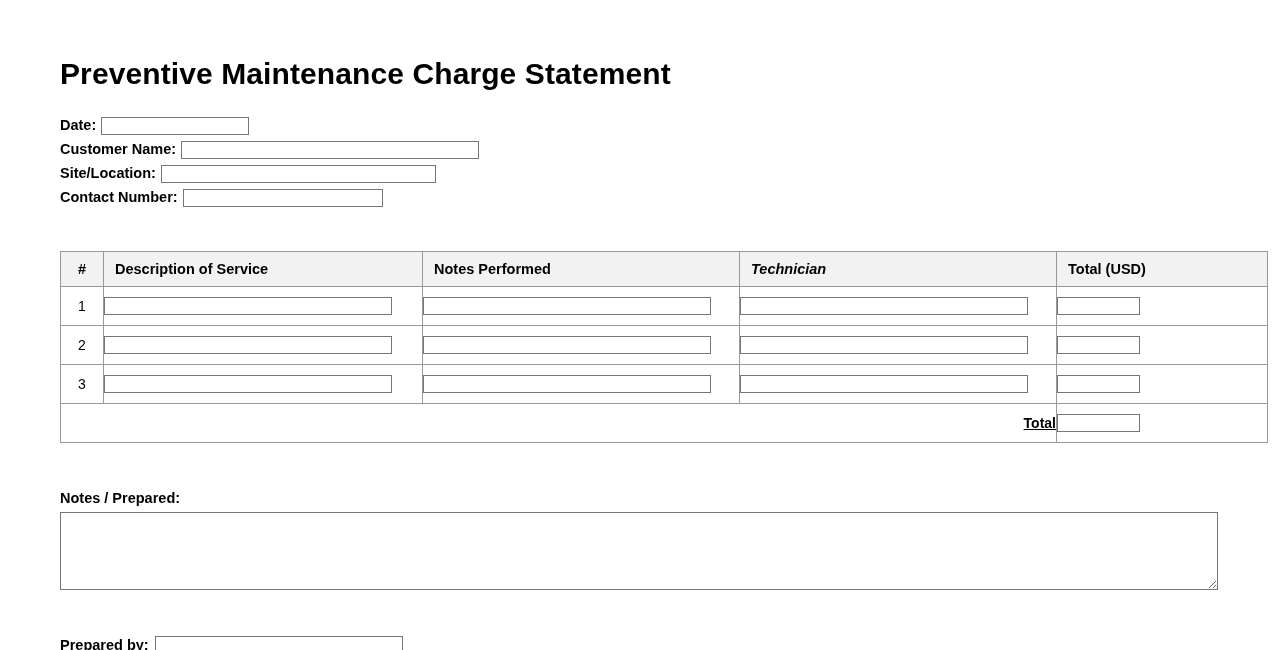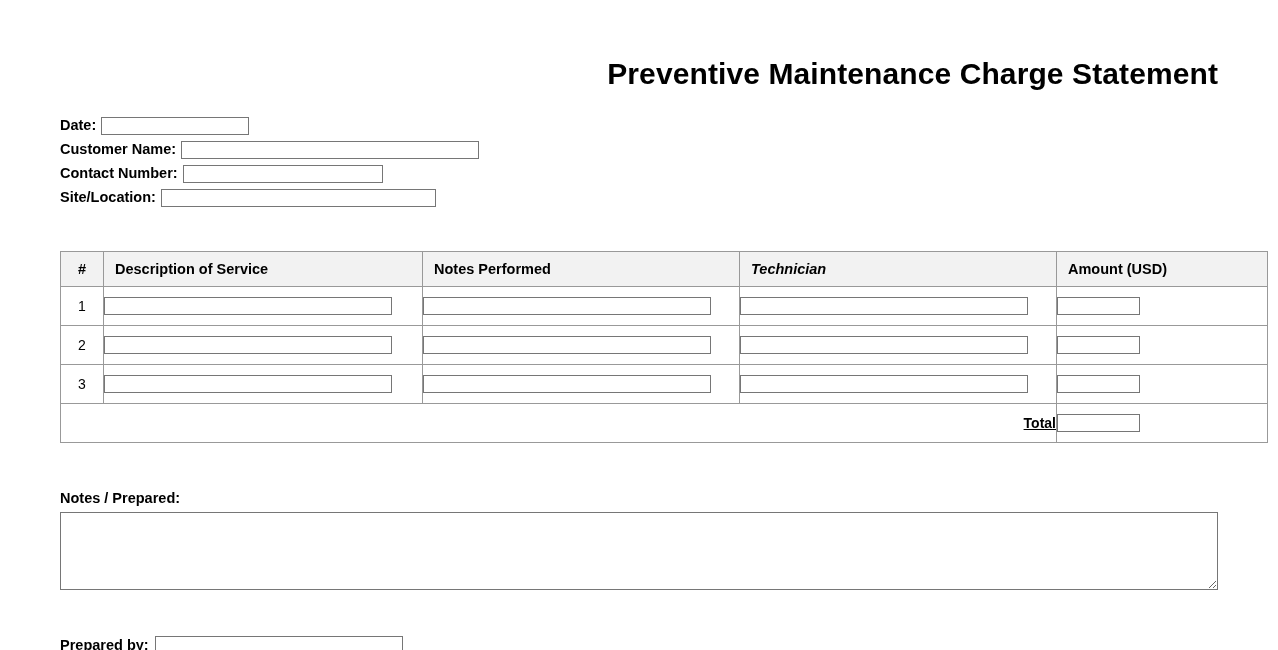--- a/index.html
+++ b/index.html
@@ -15,21 +15,21 @@
     overflow: hidden;
   }
   .page {
     position: relative;
     width: 1278px;
     height: 650px;
     box-sizing: border-box;
     padding: 0 60px;
   }
   h1.doc-title {
-    text-align: right;
+    text-align: left;
     font-size: 30px;
     font-weight: bold;
     margin: 0;
     padding-top: 57px;
     letter-spacing: 0.1px;
     line-height: 1.1;
   }
   .meta {
     margin-top: 27px;
   }
@@ -168,39 +168,39 @@
       <span class="meta-label">Date:</span>
       <input class="txt in-date" type="text" value="" style="">
     </div>
 
     <div class="meta-row">
       <span class="meta-label">Customer Name:</span>
       <input class="txt in-customer" type="text" value="" style="">
     </div>
 
     <div class="meta-row">
+      <span class="meta-label">Site/Location:</span>
+      <input class="txt in-site" type="text" value="" style="">
+    </div>
+
+    <div class="meta-row">
       <span class="meta-label">Contact Number:</span>
       <input class="txt in-contact" type="text" value="" style="">
-    </div>
-
-    <div class="meta-row">
-      <span class="meta-label">Site/Location:</span>
-      <input class="txt in-site" type="text" value="" style="">
     </div>
 
   </div>
 
   <table class="charge">
     <thead>
       <tr>
         <th class="col-num">#</th>
         <th class="col-desc">Description of Service</th>
         <th class="col-date">Notes Performed</th>
         <th class="col-tech">Technician</th>
-        <th class="col-amt">Amount (USD)</th>
+        <th class="col-amt">Total (USD)</th>
       </tr>
     </thead>
     <tbody>
 
       <tr>
         <td class="rownum">1</td>
         <td class="cell-input">
           <input class="txt in-cell" type="text" value="" style="">
         </td>
         <td class="cell-input">

